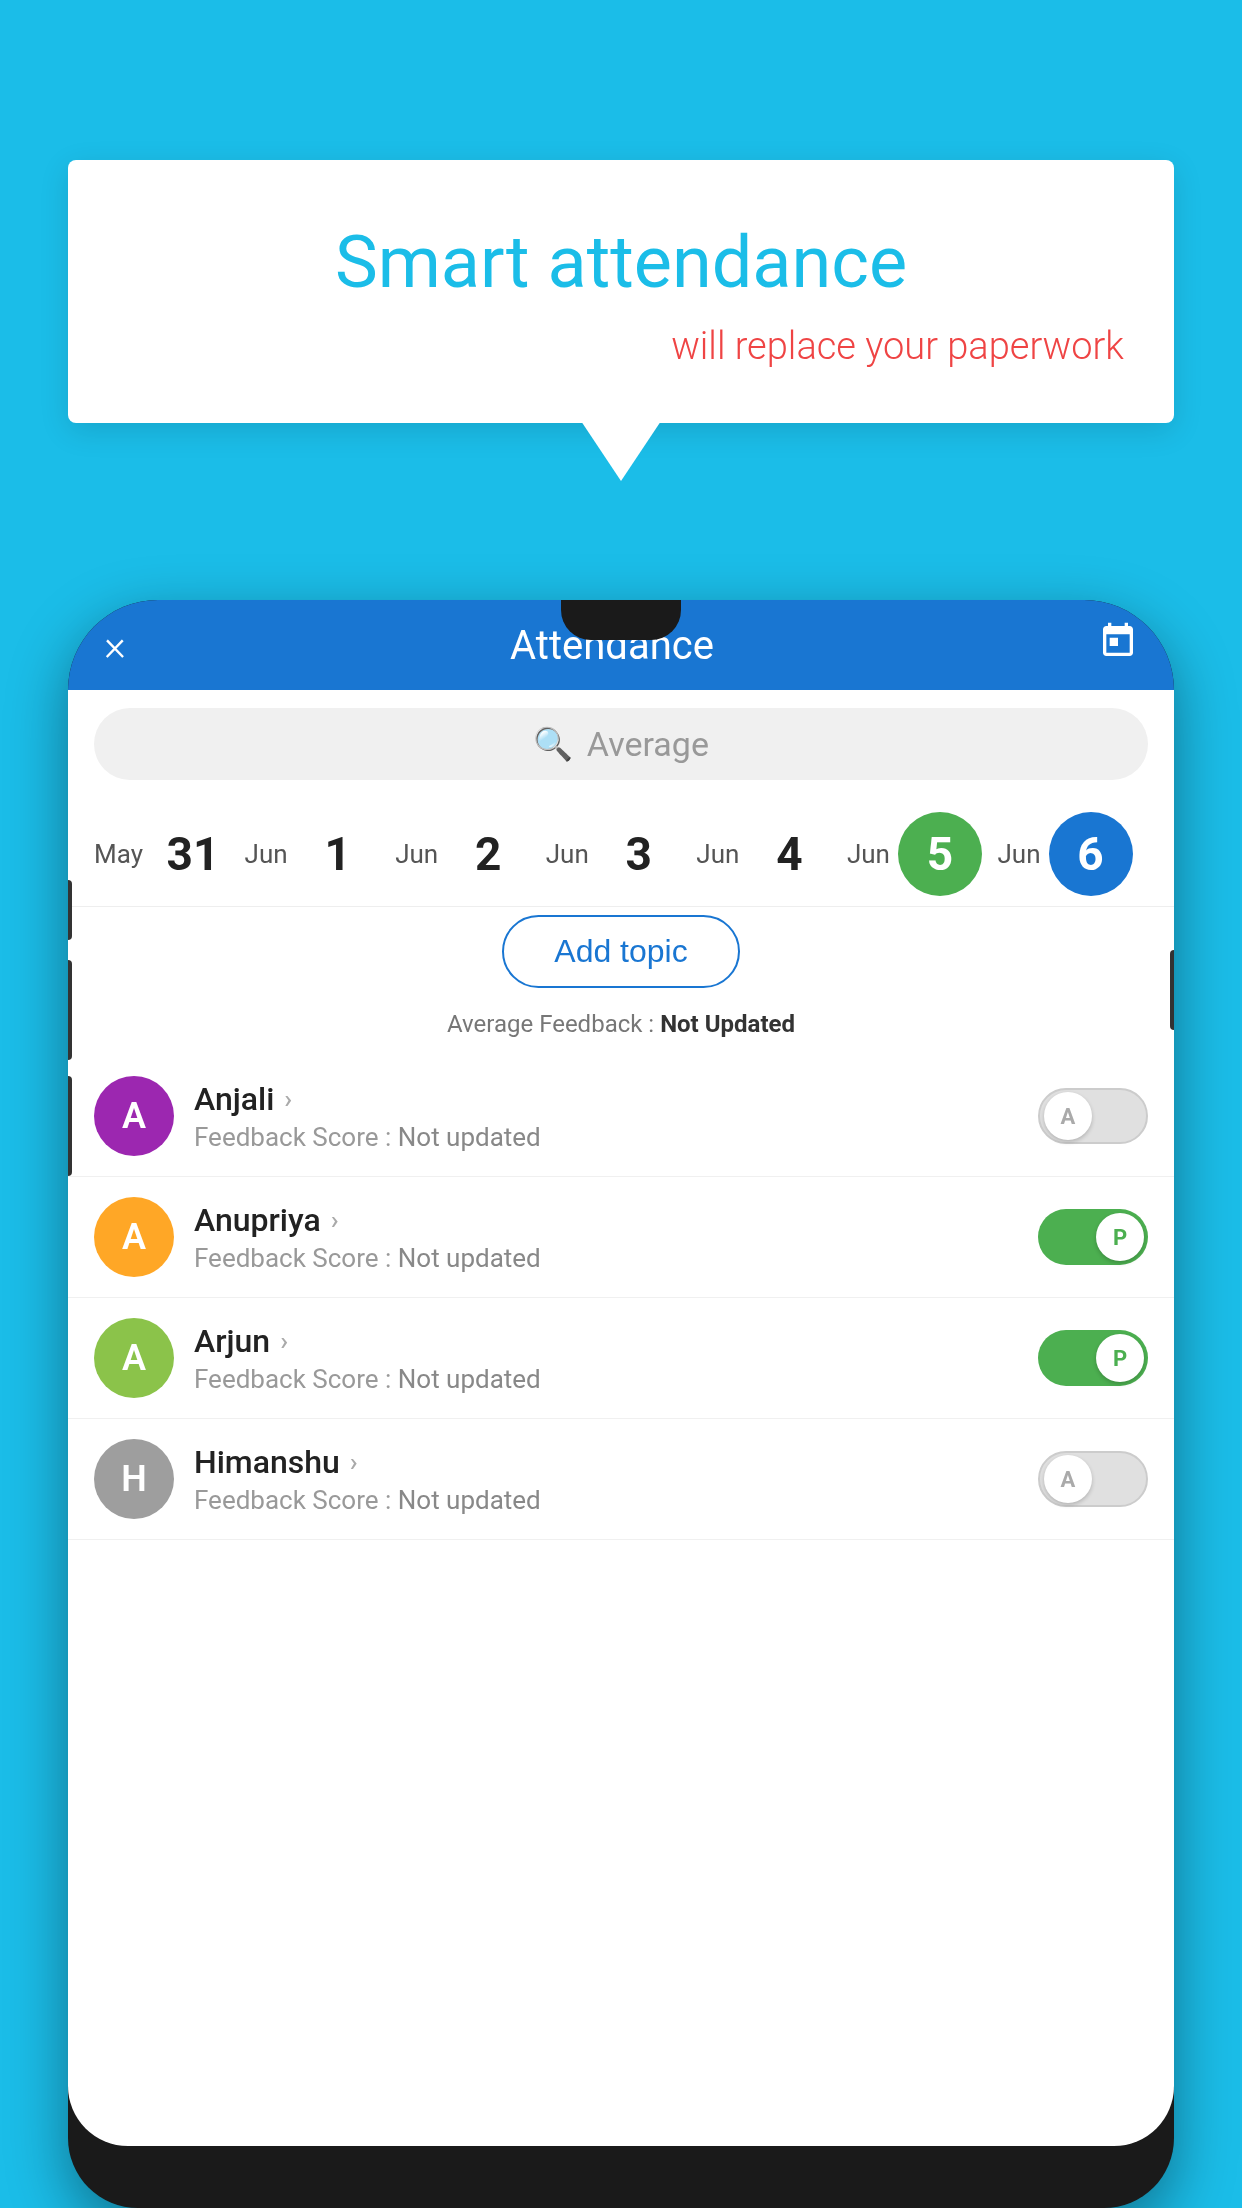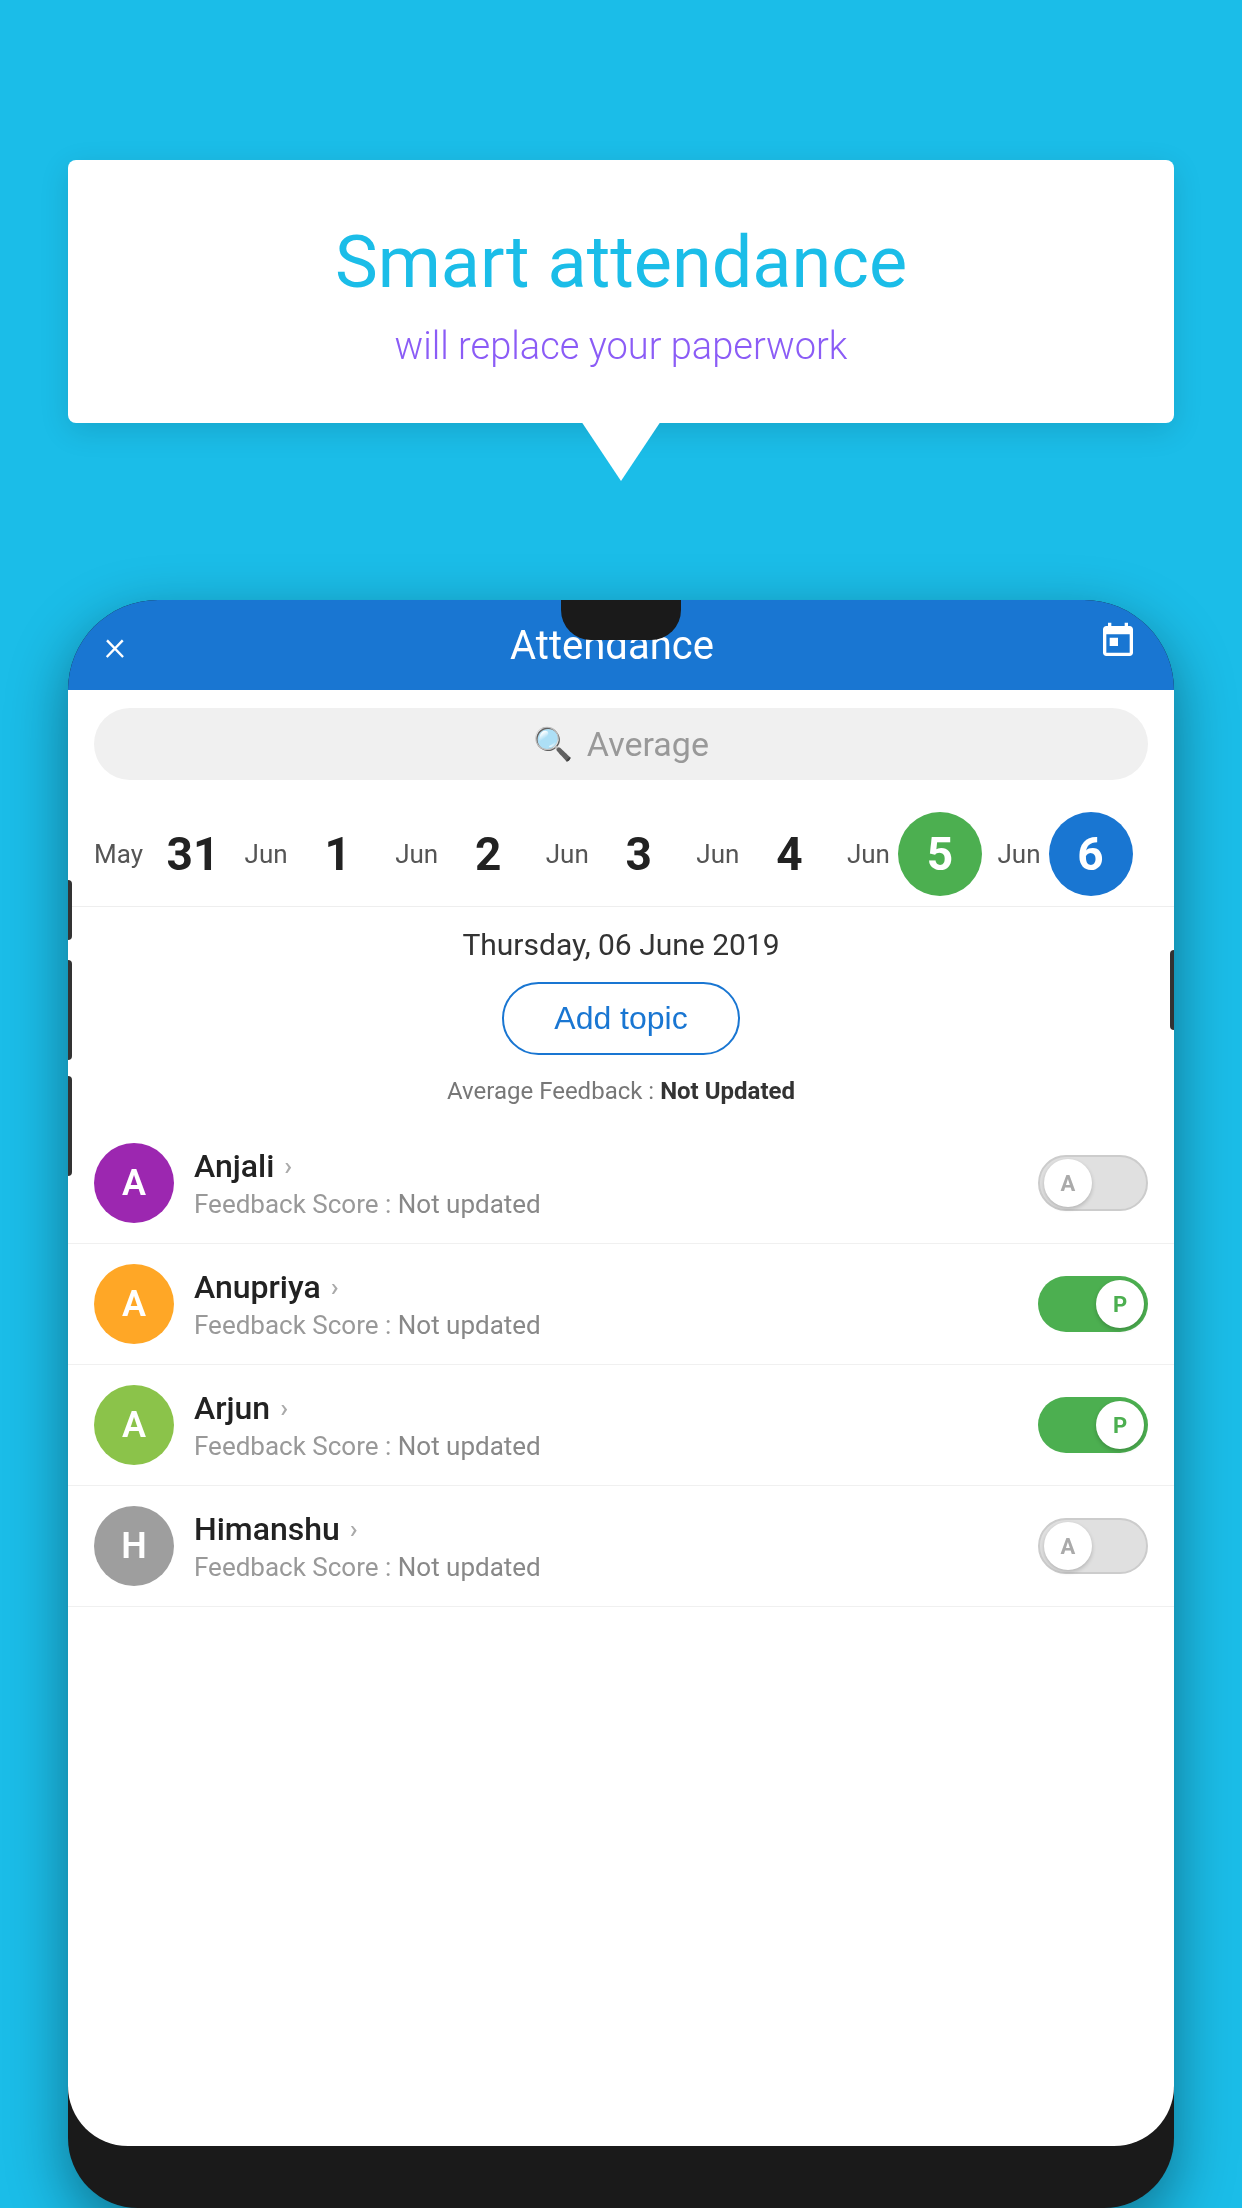--- a/index.html
+++ b/index.html
@@ -33,22 +33,22 @@
       font-size: 72px;
       font-weight: 400;
       color: #1BBDE8;
       text-align: center;
       line-height: 1.2;
       margin-bottom: 18px;
     }
 
     .speech-bubble-subtitle {
       font-size: 38px;
-      color: #8b5cf6;
-      text-align: center;
+      color: #ef4444;
+      text-align: right;
       font-weight: 300;
     }
 
     .speech-bubble-tail {
       width: 0;
       height: 0;
       border-left: 40px solid transparent;
       border-right: 40px solid transparent;
       border-top: 60px solid white;
       position: absolute;
@@ -457,21 +457,20 @@
         <div class="calendar-day">
           <div class="calendar-month">Jun</div>
           <div class="calendar-date today">5</div>
         </div>
         <div class="calendar-day">
           <div class="calendar-month">Jun</div>
           <div class="calendar-date selected">6</div>
         </div>
       </div>
 
-    <div class="selected-date-info">Thursday, 06 June 2019</div>
 
     <div class="add-topic-container">
       <button class="add-topic-btn">Add topic</button>
     </div>
 
     <div class="avg-feedback">
       <span>Average Feedback :</span>
       <span class="avg-feedback-value">Not Updated</span>
     </div>
 

